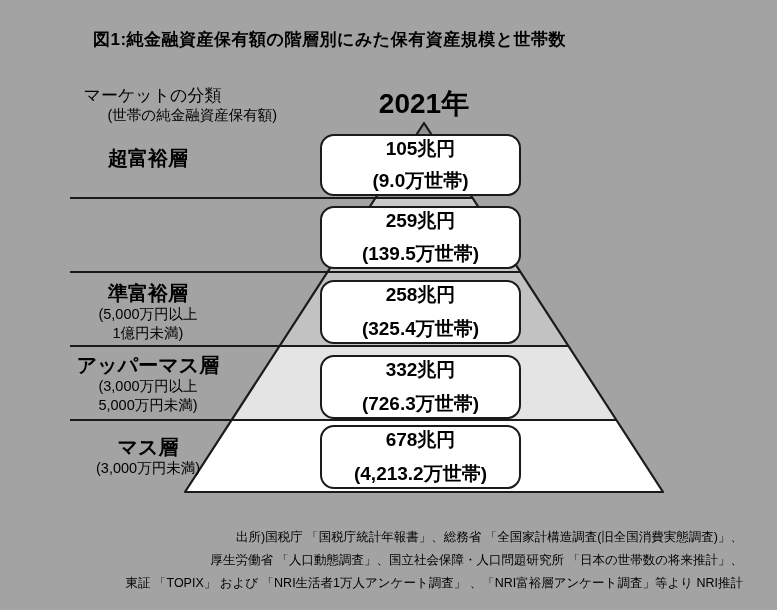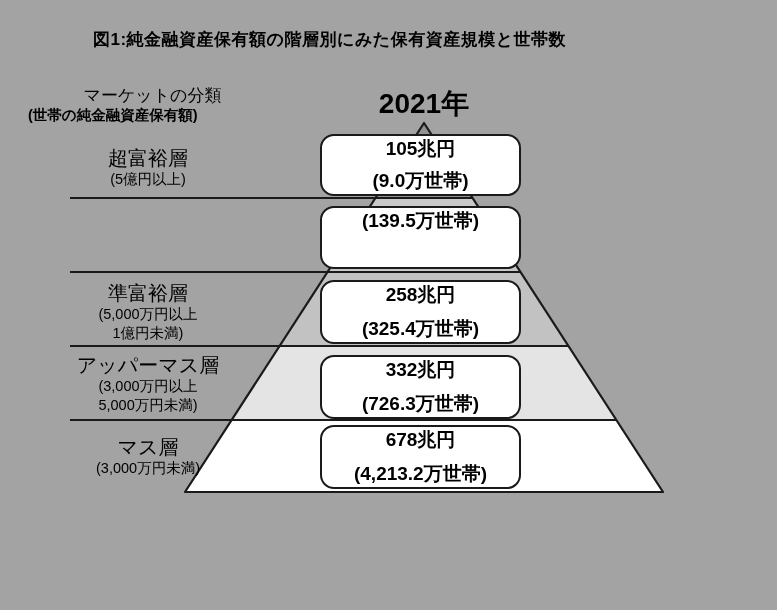--- a/index.html
+++ b/index.html
@@ -1,26 +1,26 @@
 <!DOCTYPE html>
 <html><head>
 <meta charset="utf-8">
 <style>
   html,body{margin:0;padding:0;background:#ffffff;}
   .page{position:relative;width:777px;height:610px;background:#a3a3a3;overflow:hidden;
         font-family:"Liberation Sans","DejaVu Sans",sans-serif;color:#000;}
   .fig-title{position:absolute;left:93px;top:28px;font-size:17px;font-weight:600;letter-spacing:.5px;white-space:nowrap;}
   .market-label{position:absolute;left:40px;top:84px;width:225px;text-align:center;font-size:17px;font-weight:400;}
-  .market-sublabel{position:absolute;left:28px;top:106px;width:249px;text-align:left;font-size:14.5px;font-weight:700;}
+  .market-sublabel{position:absolute;left:28px;top:106px;width:249px;text-align:right;font-size:14.5px;font-weight:400;}
   .year-label{position:absolute;left:321px;top:85px;width:206px;text-align:center;font-size:28px;font-weight:700;}
   .pyr{position:absolute;left:0;top:0;width:777px;height:610px;}
   .pyr .sep{stroke:#1a1a1a;stroke-width:2;}
   .pyr .outline{fill:none;stroke:#1a1a1a;stroke-width:2.2;stroke-linejoin:round;}
   .tier-label{position:absolute;left:48px;width:200px;text-align:center;}
-  .tier-name{font-size:20px;font-weight:400;line-height:24px;}
+  .tier-name{font-size:20px;font-weight:700;line-height:24px;}
   .tier-range{font-size:14.5px;font-weight:500;line-height:19px;}
   .t1{top:146px}.t2{top:218px}.t3{top:281px}.t4{top:353px}.t5{top:435px}
   .vbox{position:absolute;left:320px;width:201px;background:#ffffff;border:2.5px solid #1a1a1a;
         border-radius:14px;display:flex;flex-direction:column;justify-content:space-between;text-align:center;box-sizing:border-box;}
   .vbox .val,.vbox .hh{font-size:19px;font-weight:700;line-height:26px;}
   .b1{top:134px;height:62px}.b2{top:206px;height:63px}.b3{top:280px;height:64px}
   .b4{top:355px;height:64px}.b5{top:425px;height:64px}
   .source{position:absolute;right:34px;top:526px;width:724px;text-align:right;
           font-size:12.5px;line-height:23px;font-weight:500;}
 </style>
@@ -43,21 +43,20 @@
     <polygon points="231,420 617,420 663,492 185,492" fill="#ffffff"></polygon>
     <line class="sep" x1="70" y1="198" x2="473" y2="198"></line>
     <line class="sep" x1="70" y1="272" x2="521" y2="272"></line>
     <line class="sep" x1="70" y1="346" x2="569" y2="346"></line>
     <line class="sep" x1="70" y1="420" x2="617" y2="420"></line>
     <polygon class="outline" points="424,123 663,492 185,492"></polygon>
   </svg>
 
   <div class="tier-label t1">
     <div class="tier-name">超富裕層</div>
-    <div class="tier-range">(5億円以上)</div>
     <div class="tier-range"></div>
   </div>
   <div class="tier-label t3">
     <div class="tier-name">準富裕層</div>
     <div class="tier-range">(5,000万円以上</div>
     <div class="tier-range">1億円未満)</div>
   </div>
   <div class="tier-label t4">
     <div class="tier-name">アッパーマス層</div>
     <div class="tier-range">(3,000万円以上</div>
@@ -67,29 +66,35 @@
     <div class="tier-name">マス層</div>
     <div class="tier-range">(3,000万円未満)</div>
     <div class="tier-range"></div>
   </div>
 
   <div class="vbox b1">
     <div class="val">105兆円</div>
     <div class="hh">(9.0万世帯)</div>
   </div>
   <div class="vbox b2">
+    <div class="val">259兆円</div>
     <div class="hh">(139.5万世帯)</div>
   </div>
   <div class="vbox b3">
     <div class="val">258兆円</div>
     <div class="hh">(325.4万世帯)</div>
   </div>
   <div class="vbox b4">
     <div class="val">332兆円</div>
     <div class="hh">(726.3万世帯)</div>
   </div>
   <div class="vbox b5">
     <div class="val">678兆円</div>
     <div class="hh">(4,213.2万世帯)</div>
   </div>
 
+  <div class="source">
+    <div>出所)国税庁 「国税庁統計年報書」、総務省 「全国家計構造調査(旧全国消費実態調査)」、</div>
+    <div>厚生労働省 「人口動態調査」、国立社会保障・人口問題研究所 「日本の世帯数の将来推計」、</div>
+    <div>東証 「TOPIX」 および 「NRI生活者1万人アンケート調査」 、「NRI富裕層アンケート調査」等より NRI推計</div>
+  </div>
 
 </div>
 
 </body></html>

